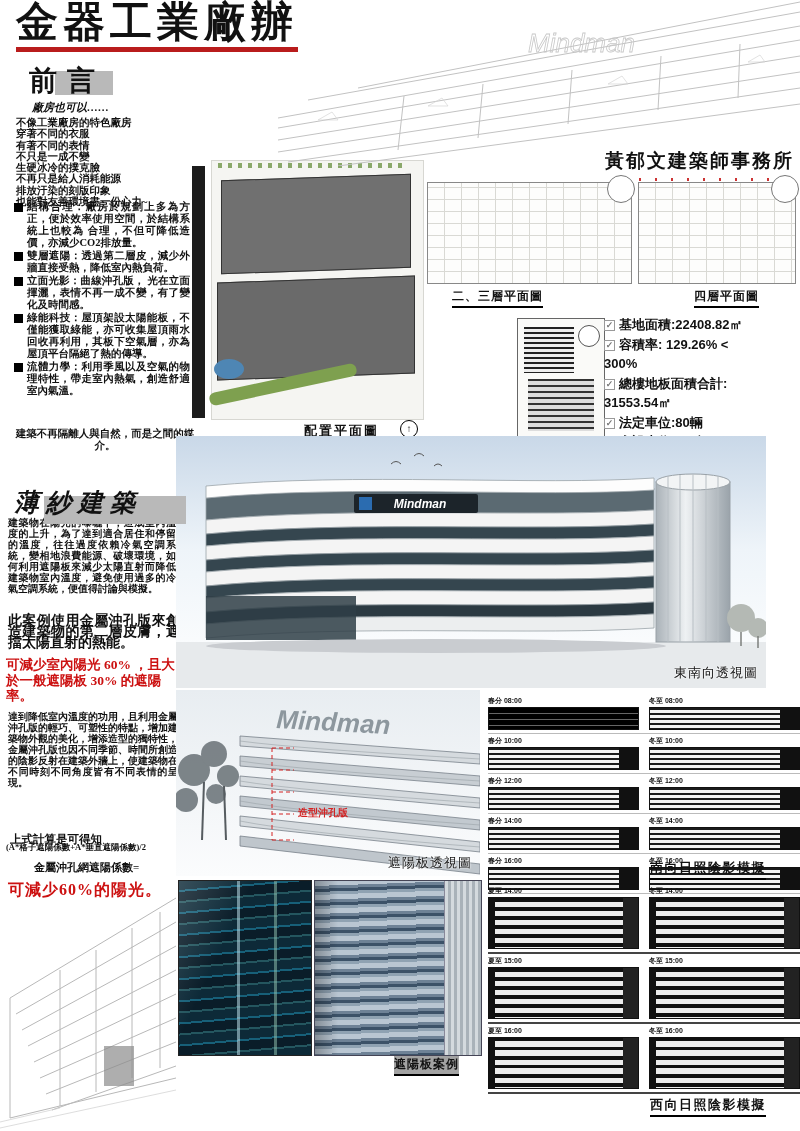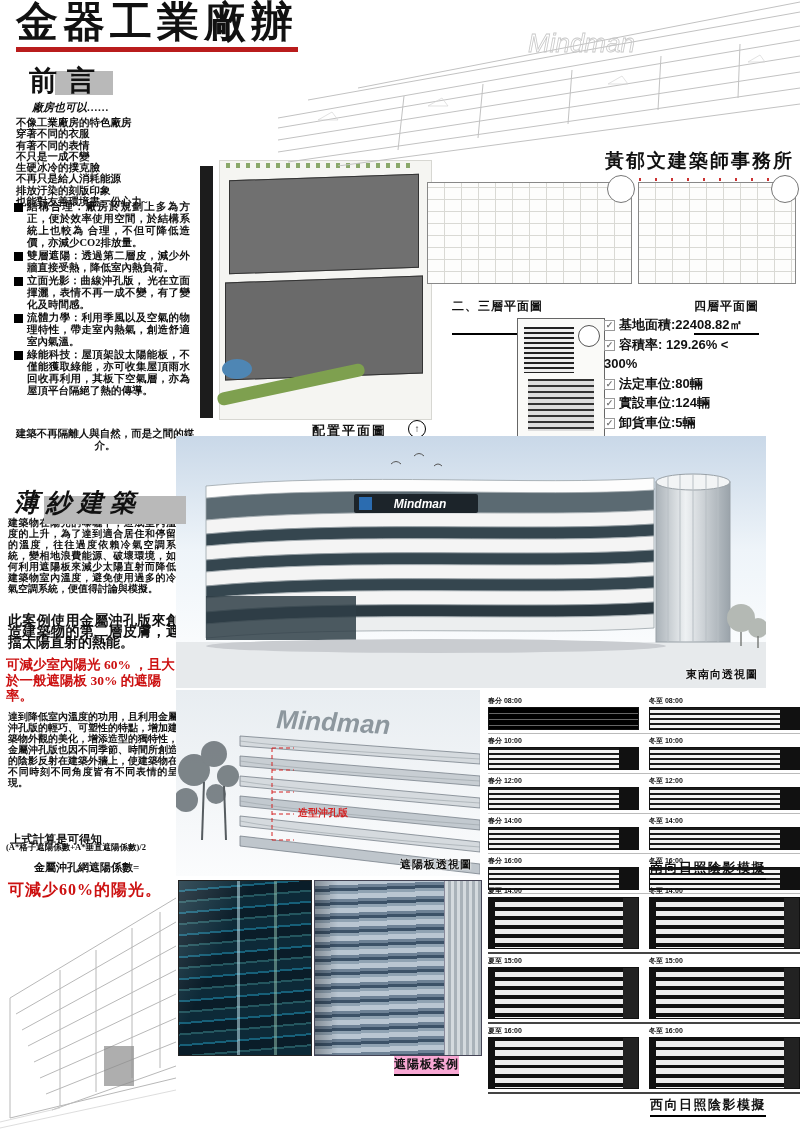--- a/index.html
+++ b/index.html
@@ -22,21 +22,21 @@
   .h-veil{left:14px;top:486px;font-size:25px;letter-spacing:7px;font-style:italic;}
 
   .lead{left:32px;top:100px;font-size:11px;font-weight:bold;font-style:italic;}
   .poem{left:16px;top:117px;font-size:10.5px;line-height:11.3px;font-weight:bold;white-space:nowrap;}
   .bullets{left:14px;top:201px;width:176px;font-size:10.5px;line-height:12px;font-weight:bold;}
   .bullets .bi{position:relative;padding-left:13px;margin-bottom:1px;text-align:justify;}
   .sq{position:absolute;left:0;top:2px;width:9px;height:9px;background:#000;}
   .closing{left:14px;top:428px;width:182px;font-size:10.5px;line-height:12px;font-weight:bold;text-align:center;}
 
   
-  .siteplan{left:200px;top:160px;width:232px;height:300px;}
+  .siteplan{left:192px;top:160px;width:232px;height:300px;}
   .sp-bar{left:0;top:6px;width:13px;height:252px;background:#1c1c1c;}
   .sp-area{left:19px;top:0;width:211px;height:258px;background:#f5f5f2;border:1px solid #d7d7d2;}
   .sp-trees{left:6px;top:2px;width:190px;height:5px;
             background:repeating-linear-gradient(90deg,#8aa86a 0 4px,transparent 4px 10px);}
   .sp-b1{left:9px;top:16px;width:188px;height:92px;background:#707070;border:1px solid #333;transform:skewY(-2deg);}
   .sp-b2{left:5px;top:118px;width:196px;height:96px;background:#6a6a6a;border:1px solid #333;transform:skewY(-2deg);}
   .sp-green{left:-4px;bottom:28px;width:150px;height:13px;background:#7ea04f;
             transform:rotate(-12deg);border-radius:6px;}
   .sp-pond{left:2px;bottom:40px;width:30px;height:20px;background:#4e86b4;border-radius:50%;}
   .sp-cap{left:112px;top:262px;font-size:13px;font-weight:bold;letter-spacing:2px;}
@@ -46,21 +46,21 @@
   
   .plan{background:#fdfdfc;border:1px solid #888;
         background-image:repeating-linear-gradient(0deg,transparent 0 11px,#d9d9d4 11px 12px),
                          repeating-linear-gradient(90deg,transparent 0 16px,#d9d9d4 16px 17px);}
   .plan .ramp{position:absolute;right:-4px;top:-8px;width:26px;height:26px;border:1px solid #777;
               border-radius:50%;background:#fff;}
   .plan23{left:427px;top:182px;width:203px;height:100px;}
   .plan4{left:638px;top:182px;width:156px;height:100px;}
   .plan4 .redrow{position:absolute;left:0;top:-5px;width:100%;height:3px;
         background:repeating-linear-gradient(90deg,#c33 0 2px,transparent 2px 16px);}
-  .pcap{font-size:12px;font-weight:bold;letter-spacing:1px;border-bottom:2px solid #000;padding-bottom:18px;margin-top:10px;}
+  .pcap{font-size:12px;font-weight:bold;letter-spacing:1px;border-bottom:2px solid #000;padding-bottom:1px;}
   .cap23{left:452px;top:288px;}
   .cap4{left:694px;top:288px;}
   .roofplan{left:517px;top:318px;width:86px;height:120px;border:1px solid #666;background:#fafaf8;}
   .rp-a{left:6px;top:8px;width:50px;height:46px;background:repeating-linear-gradient(180deg,#222 0 2px,#eee 2px 5px);}
   .rp-b{left:10px;top:60px;width:66px;height:52px;background:repeating-linear-gradient(180deg,#333 0 2px,#ddd 2px 6px);}
   .rp-c{left:60px;top:6px;width:20px;height:20px;border:1px solid #555;border-radius:50%;background:#fff;}
   .caproof{left:519px;top:442px;}
 
   
   .stats{left:604px;top:315px;width:160px;font-size:13px;font-weight:bold;line-height:19.5px;
@@ -76,21 +76,21 @@
   .red1{left:6px;top:657px;width:174px;font-size:13.5px;line-height:15.5px;font-weight:bold;color:#cc1111;}
   .p3{left:8px;top:711px;width:170px;font-size:10px;line-height:11px;}
   .f-title{left:34px;top:860px;font-size:11px;font-weight:bold;}
   .f-body{left:6px;top:842px;font-size:8.5px;font-weight:bold;}
   .f-note{left:10px;top:832px;font-size:11.5px;font-weight:bold;}
   .red2{left:8px;top:880px;font-size:16px;font-weight:bold;color:#cc1111;letter-spacing:1px;}
 
   
   .render-se{left:176px;top:436px;width:590px;height:252px;background:#eef3f8;}
   .render-lv{left:176px;top:690px;width:304px;height:186px;background:#f0f3f5;}
-  .cap-over{position:absolute;font-size:11px;font-weight:bold;letter-spacing:1px;color:#111;
+  .cap-over{position:absolute;font-size:13px;font-weight:normal;letter-spacing:1px;color:#111;
             text-shadow:0 0 2px #fff,0 0 2px #fff;}
   .annot{position:absolute;color:#d42222;font-size:10px;font-weight:bold;}
 
   
   .grid{left:488px;}
   .sgrid{top:694px;width:312px;}
   .wgrid{top:884px;width:312px;}
   .grow{display:flex;gap:10px;border-bottom:1px solid #bbb;padding:1px 0 3px;}
   .wgrid .grow{border-bottom:2px solid #444;}
   .gcell{flex:1;}
@@ -113,21 +113,21 @@
        linear-gradient(90deg,transparent 0 44%,rgba(190,225,235,.55) 44% 46%,transparent 46% 72%,rgba(150,200,180,.5) 72% 74%,transparent 74%),
        linear-gradient(115deg,rgba(255,255,255,.18),transparent 35%),
        repeating-linear-gradient(175deg,#0d2a38 0 9px,#176079 9px 11px,#0a1d29 11px 20px,#24565f 20px 22px);}
   .photo2{left:314px;top:880px;width:166px;height:174px;border:1px solid #445;
      background:
        linear-gradient(90deg,rgba(0,0,0,.28),transparent 14% 78%,rgba(255,255,255,.35)),
        repeating-linear-gradient(178deg,#b9c6d2 0 5px,#6e8296 5px 8px,#3c5268 8px 11px,#8fa2b2 11px 14px);}
   .photo2 .cyl{position:absolute;right:0;top:0;width:36px;height:100%;border-left:1px solid #889;
      background:repeating-linear-gradient(90deg,#d4dade 0 3px,#a9b2b9 3px 6px);}
   .cap-ex{left:394px;top:1056px;font-size:12px;font-weight:bold;letter-spacing:1px;
-          border-bottom:2px solid #000;padding-bottom:1px;background:#f9a8d4;}
+          border-bottom:2px solid #000;padding-bottom:1px;background:#a3a3a3;}
 </style>
 </head>
 <body>
 
 <div class="board">
 
   <div class="abs title">金器工業廠辦</div>
 
   <svg class="abs sketch-top" viewBox="0 0 522 166">
     <g stroke="#c2c2c2" stroke-width="1" fill="none">
@@ -170,22 +170,22 @@
     <div>生硬冰冷的撲克臉</div>
     <div>不再只是給人消耗能源</div>
     <div>排放汙染的刻版印象</div>
     <div>也能對友善環境盡一份心力~</div>
   </div>
 
   <div class="abs bullets">
     <div class="bi"><span class="sq"></span><span>結構合理：廠房於規劃上多為方正，便於效率使用空間，於結構系統上也較為 合理，不但可降低造價，亦減少CO2排放量。</span></div>
     <div class="bi"><span class="sq"></span><span>雙層遮陽：透過第二層皮，減少外牆直接受熱，降低室內熱負荷。</span></div>
     <div class="bi"><span class="sq"></span><span>立面光影：曲線沖孔版， 光在立面揮灑，表情不再一成不變，有了變化及時間感。</span></div>
+    <div class="bi"><span class="sq"></span><span>綠能科技：屋頂架設太陽能板，不僅能獲取綠能，亦可收集屋頂雨水回收再利用，其板下空氣層，亦為屋頂平台隔絕了熱的傳導。</span></div>
     <div class="bi"><span class="sq"></span><span>流體力學：利用季風以及空氣的物理特性，帶走室內熱氣，創造舒適室內氣溫。</span></div>
-    <div class="bi"><span class="sq"></span><span>綠能科技：屋頂架設太陽能板，不僅能獲取綠能，亦可收集屋頂雨水回收再利用，其板下空氣層，亦為屋頂平台隔絕了熱的傳導。</span></div>
   </div>
   <div class="abs closing">建築不再隔離人與自然，而是之間的媒介。</div>
 
   <div class="abs siteplan">
     <div class="abs sp-bar"></div>
     <div class="abs sp-area">
       <div class="abs sp-trees"></div>
       <div class="abs sp-b1"></div>
       <div class="abs sp-b2"></div>
       <div class="abs sp-green"></div>
@@ -209,20 +209,21 @@
   <div class="abs roofplan">
     <div class="abs rp-a"></div>
     <div class="abs rp-b"></div>
     <div class="abs rp-c"></div>
   </div>
   <div class="abs pcap caproof">屋頂平面圖</div>
 
   <div class="abs stats">
     <div><span class="chk"></span><span>基地面積:22408.82㎡</span></div>
     <div><span class="chk"></span><span>容積率: 129.26% &lt; 300%</span></div>
+    <div><span class="chk"></span><span>總樓地板面積合計: 31553.54㎡</span></div>
     <div><span class="chk"></span><span>法定車位:80輛</span></div>
     <div><span class="chk"></span><span>實設車位:124輛</span></div>
     <div><span class="chk"></span><span>卸貨車位:5輛</span></div>
   </div>
 
   <div class="abs sec-h h-veil">
     <span class="hl" style="left:30px;top:10px;width:142px;height:28px;"></span>
     <span>薄紗建築</span>
   </div>
   <div class="abs vp p1">建築物在陽光的曝曬下，造成室內溫度的上升，為了達到適合居住和停留的溫度，往往過度依賴冷氣空調系統，變相地浪費能源、破壞環境，如何利用遮陽板來減少太陽直射而降低建築物室內溫度，避免使用過多的冷氣空調系統，便值得討論與模擬。</div>

